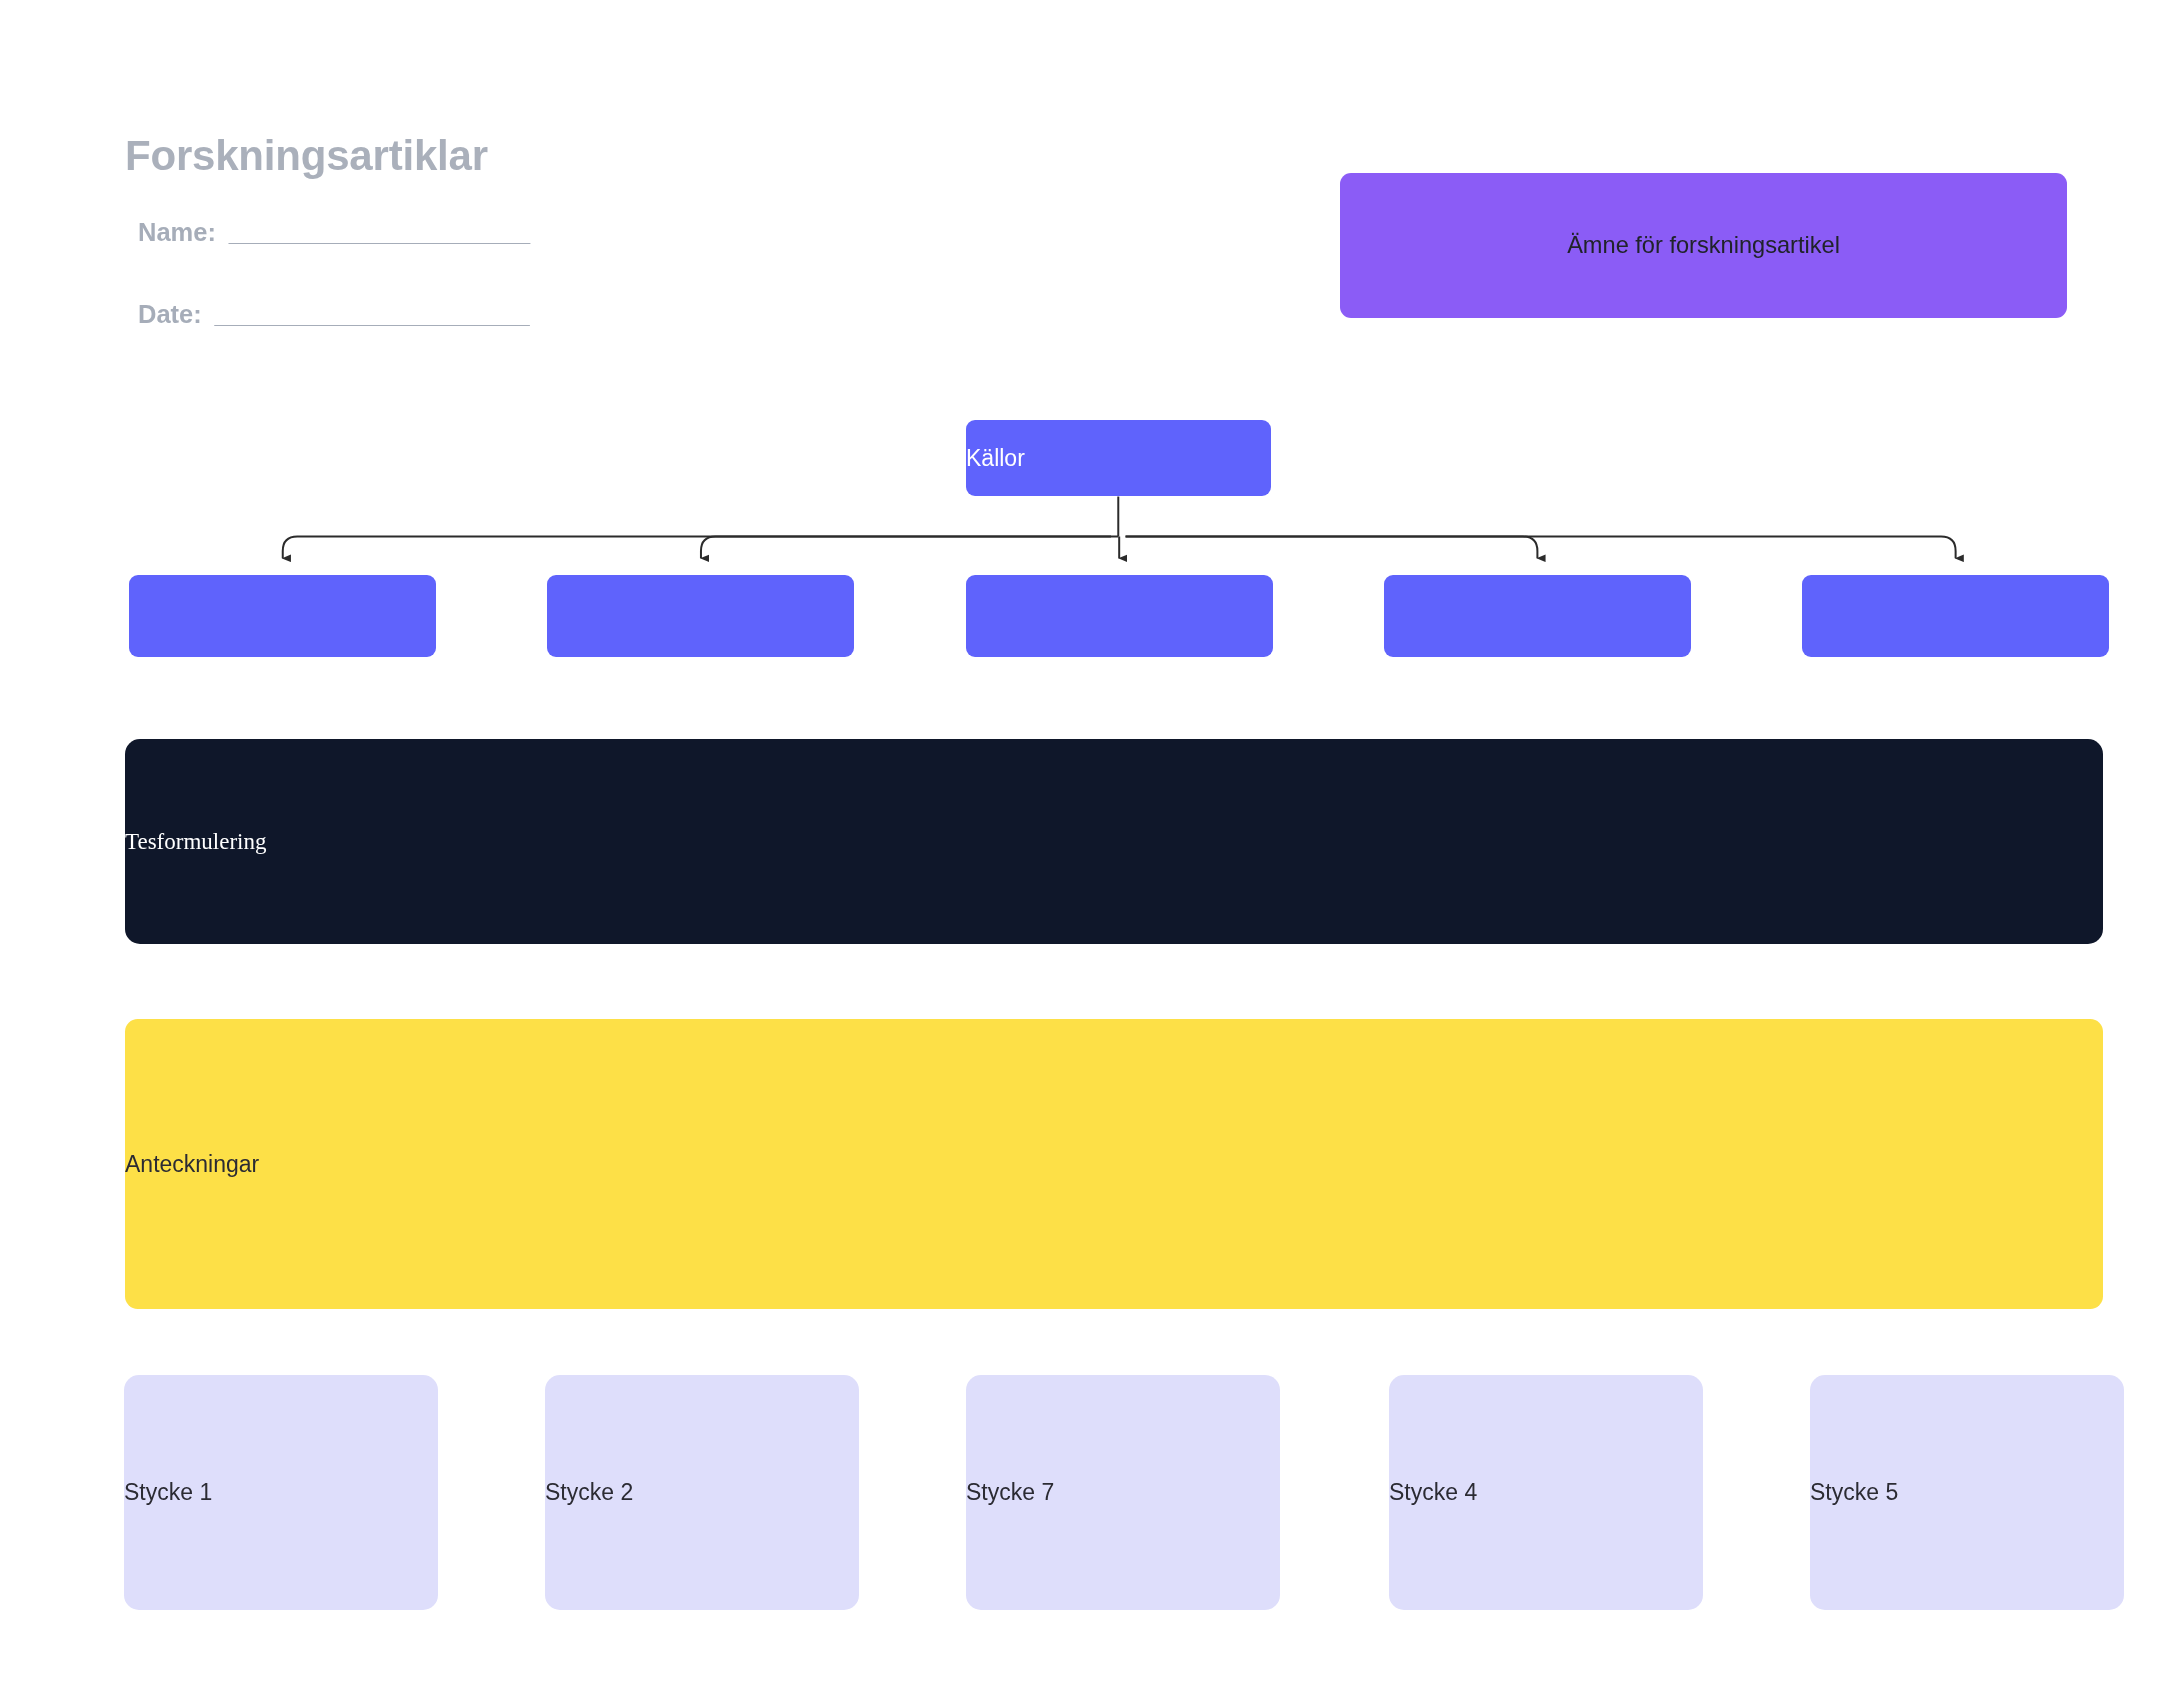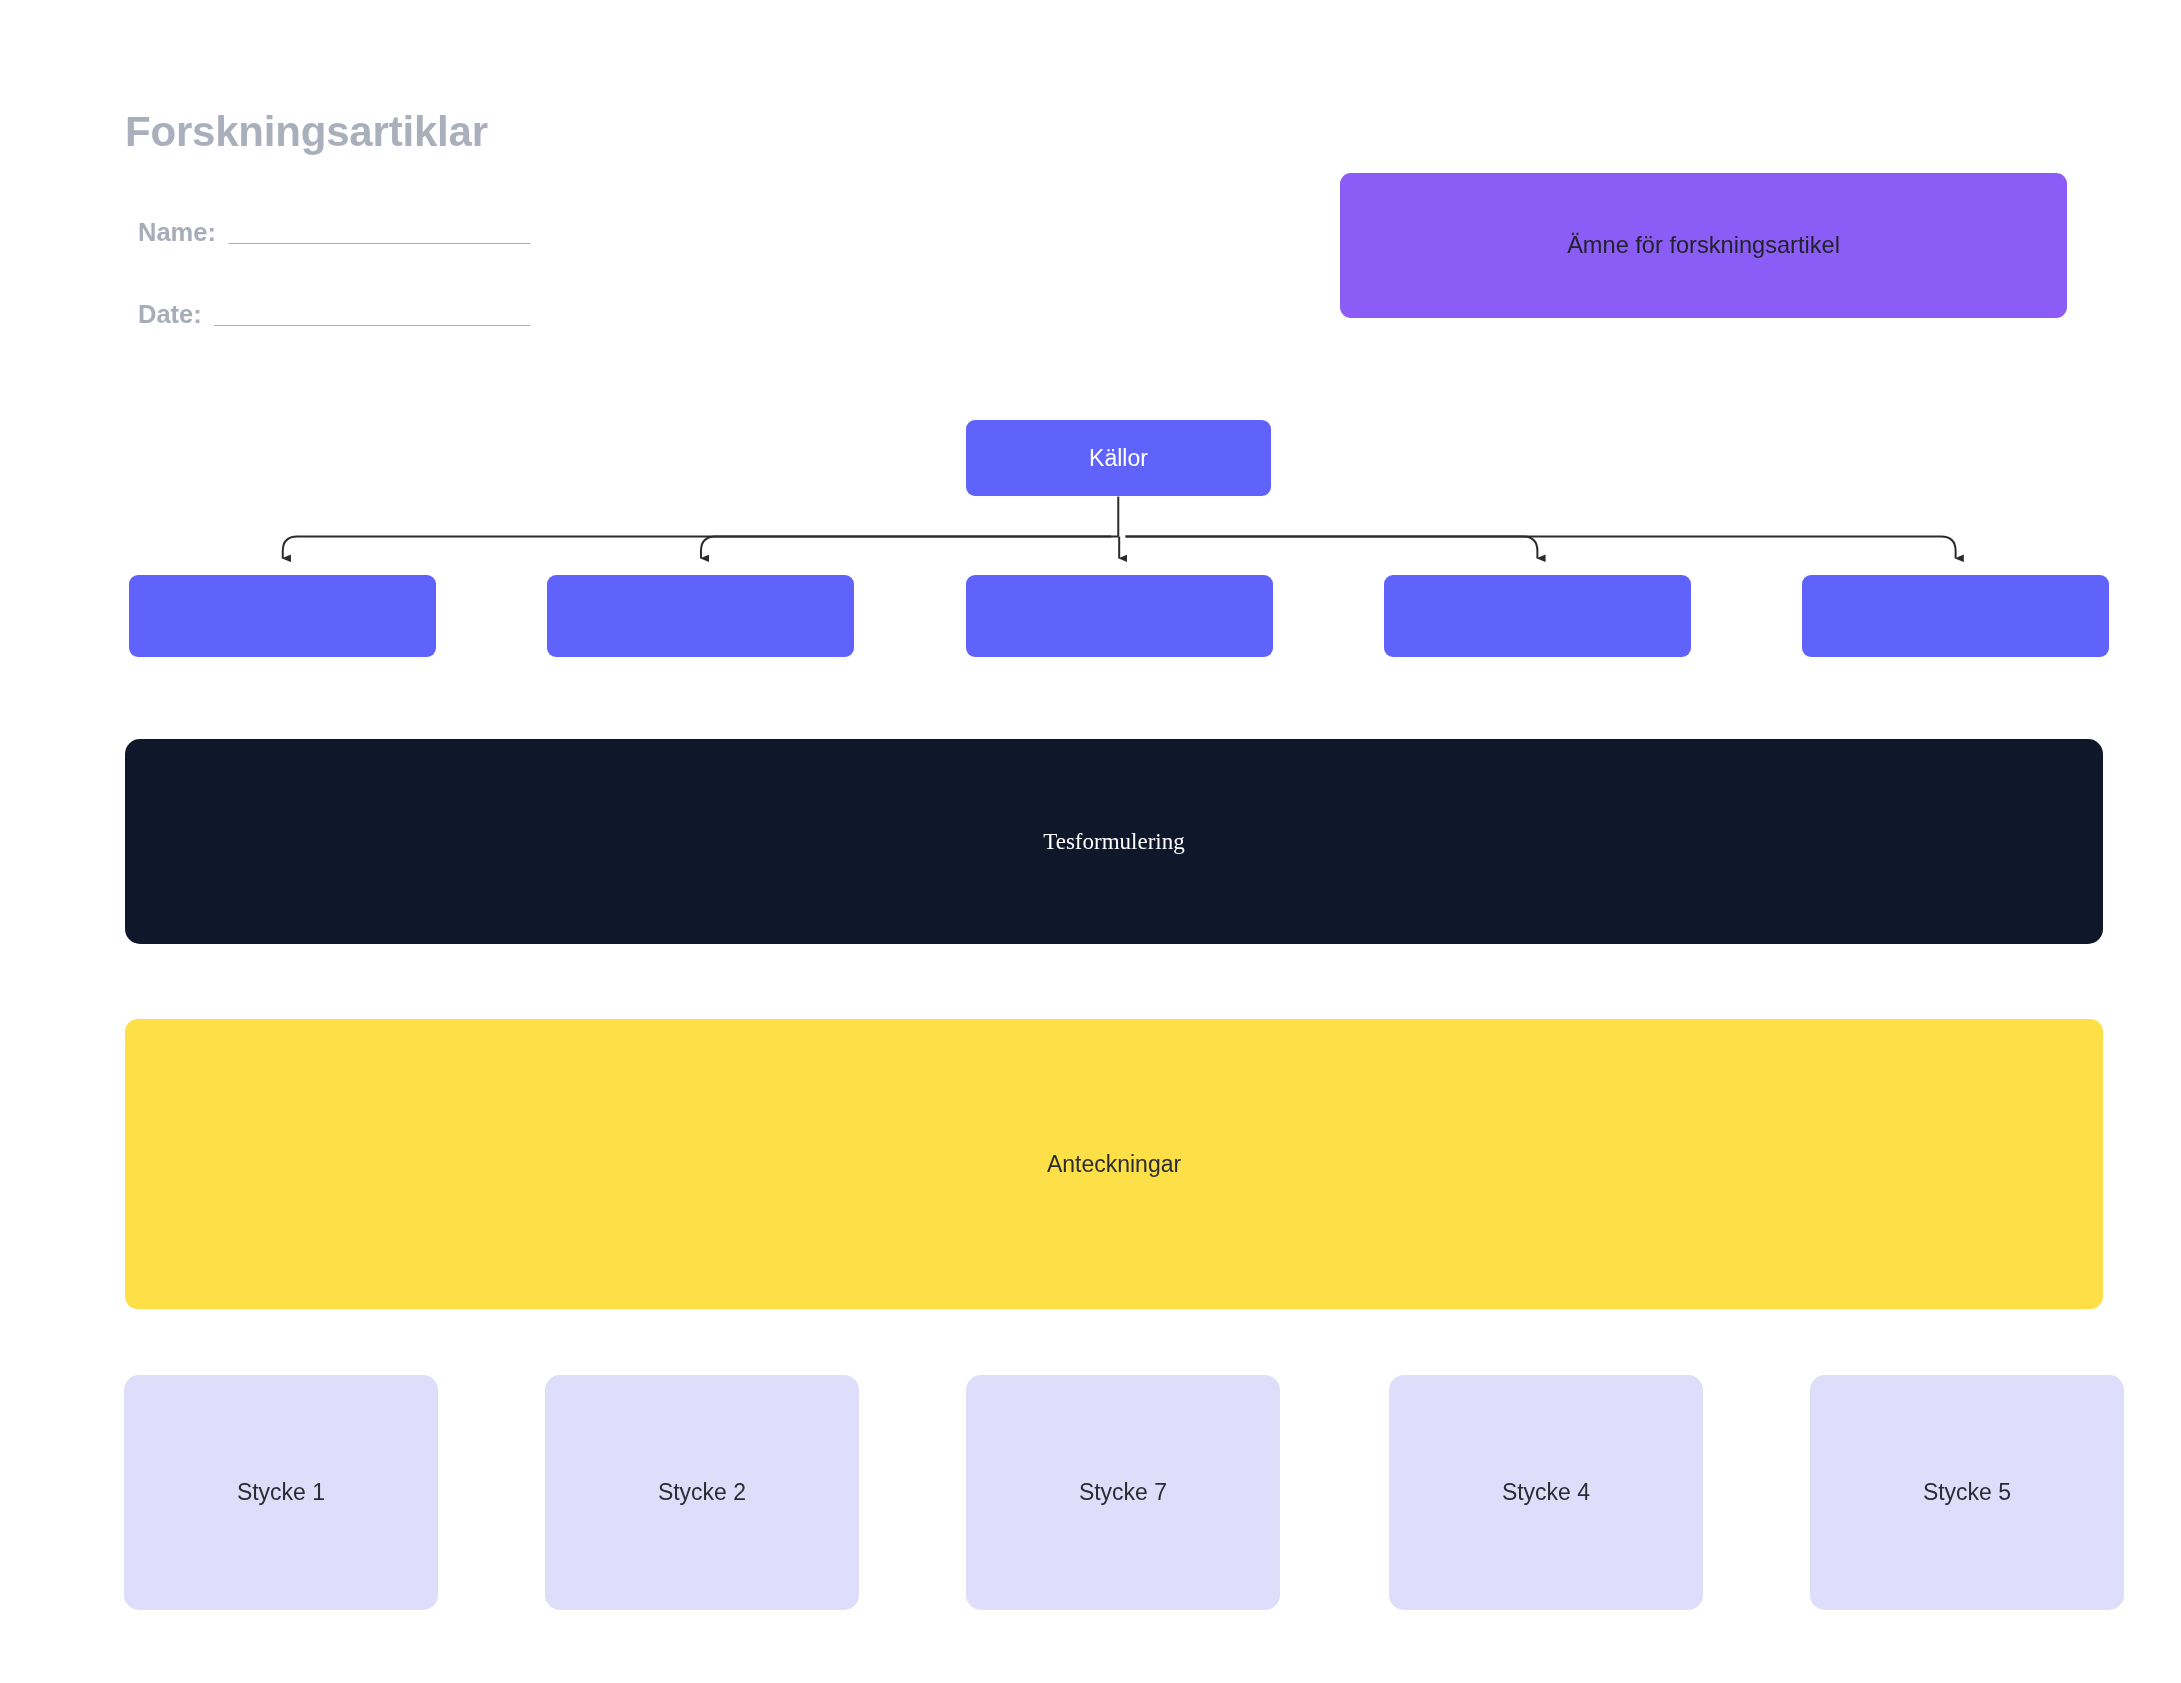--- a/index.html
+++ b/index.html
@@ -17,21 +17,21 @@
     width: 2182px;
     height: 1684px;
     background: #ffffff;
     overflow: hidden;
   }
 
   
   .page-title {
     position: absolute;
     left: 125px;
-    top: 108px;
+    top: 132px;
     font-size: 42px;
     font-weight: bold;
     color: #aab0bb;
     letter-spacing: -0.2px;
     white-space: nowrap;
   }
   .field-row {
     position: absolute;
     display: flex;
     align-items: flex-end;
@@ -79,21 +79,21 @@
     height: 1684px;
     pointer-events: none;
   }
 
   
   .node {
     position: absolute;
     border-radius: 9px;
     display: flex;
     align-items: center;
-    justify-content: center;
+    justify-content: flex-start;
     box-sizing: border-box;
   }
   .root-node {
     left: 966px;
     top: 420px;
     width: 305px;
     height: 76px;
     background: #5f63fc;
   }
   .root-node-label {

